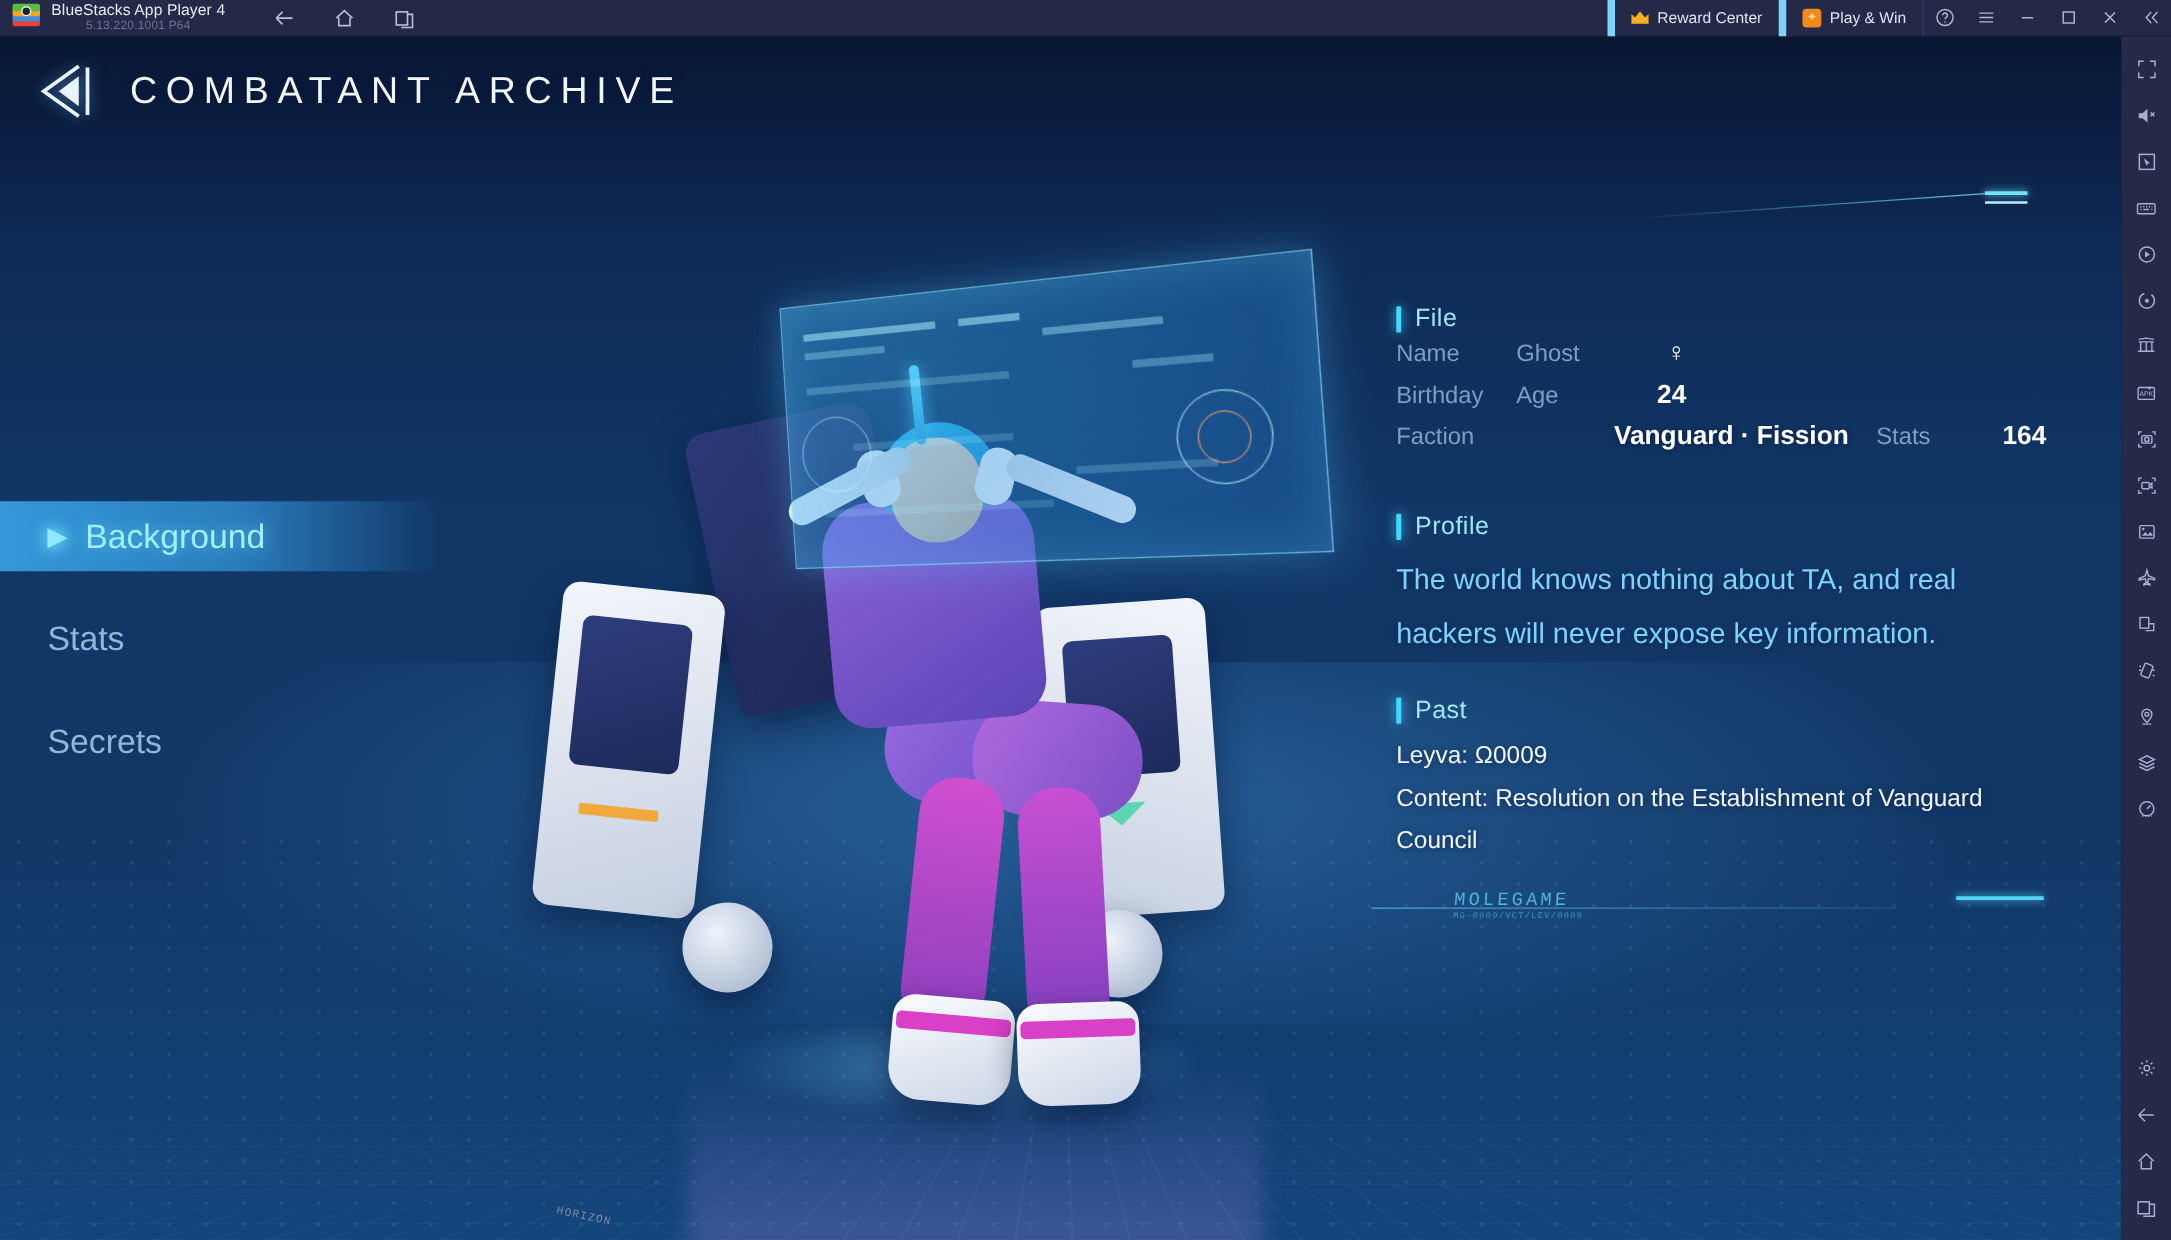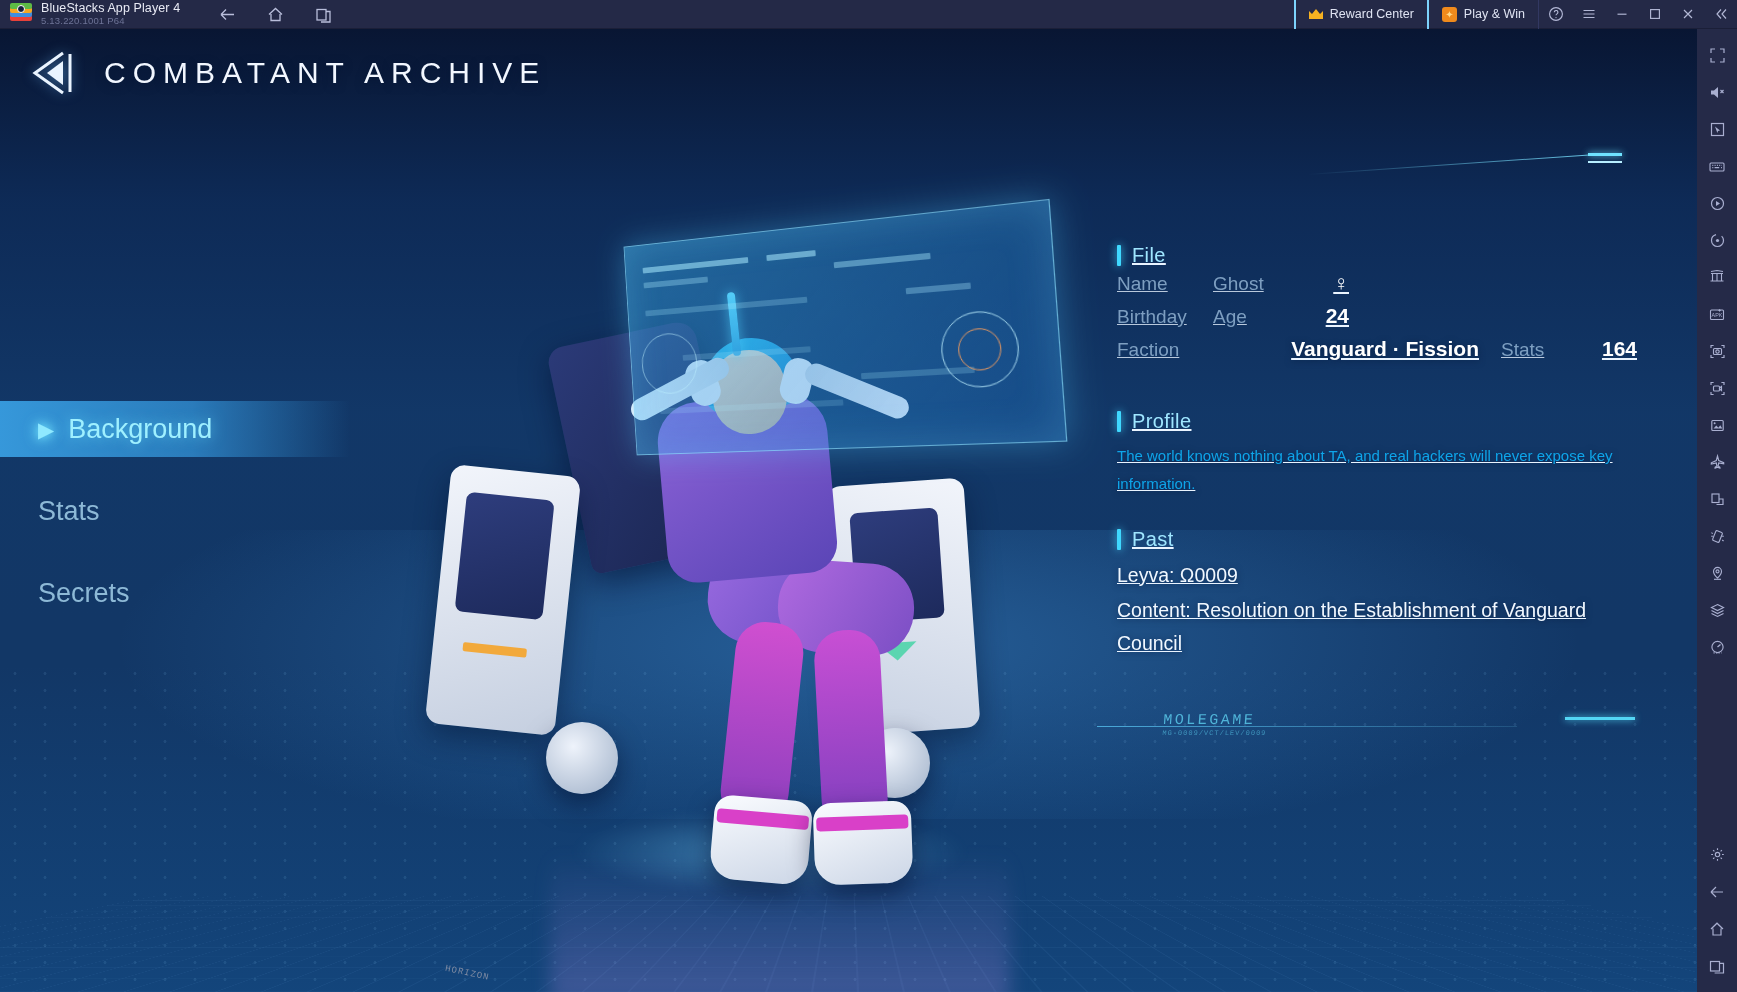--- a/index.html
+++ b/index.html
@@ -18,31 +18,31 @@
   .bs-logo i { position:absolute; left:0; width:22px; height:6px; border-radius:2px; display:block; }
   .bs-logo i:nth-child(1){ top:12px; background:#e8413a; }
   .bs-logo i:nth-child(2){ top:8px;  background:#3f8de0; }
   .bs-logo i:nth-child(3){ top:4px;  background:#f5a623; }
   .bs-logo i:nth-child(4){ top:0px;  background:#5dbb45; }
   .bs-logo b { position:absolute; top:2px; left:7px; width:8px; height:8px;
     border-radius:50%; background:#16213c; border:1.5px solid #ffffff; }
 
   .bs-titletext { display:flex; flex-direction:column; justify-content:center; height:29px; }
   .bs-name { font-size:12.5px; color:#e8eaf4; line-height:13px; letter-spacing:.1px; }
-  .bs-ver  { font-size:9.5px; color:#6e7497; line-height:11px; letter-spacing:.2px; }
+  .bs-ver  { font-size:9.5px; color:#6e7497; line-height:11px; letter-spacing:.2px;text-align:center; }
 
   .nav-btns { display:flex; align-items:center; margin-left:36px; gap:26px; }
   .nav-btns .nb { width:22px; height:22px; display:flex; align-items:center;
     justify-content:center; color:#b9bedb; cursor:pointer; }
   .nav-btns .nb svg { display:block; }
 
   .tb-spacer { flex:1 1 auto; }
 
   .tb-pill { height:29px; display:flex; align-items:center; gap:7px; padding:0 13px;
-    color:#dfe3f2; font-size:12.5px; border-left:2px solid #7dd3fc; cursor:pointer; }
+    color:#dfe3f2; font-size:12.5px; border-left:6px solid #7dd3fc; cursor:pointer; }
   .crown { width:14px; height:11px; position:relative; }
   .crown svg{display:block}
   .coin { width:15px; height:15px; border-radius:3px; background:#f08a1c;
     display:flex; align-items:center; justify-content:center; color:#ffd98a; font-size:10px; }
 
   .win-btns { display:flex; align-items:center; border-left:1px solid #323862; height:29px; }
   .win-btns .wb { width:33px; height:29px; display:flex; align-items:center;
     justify-content:center; color:#b3b8d6; cursor:pointer; }
 
   
@@ -112,36 +112,36 @@
     filter:drop-shadow(0 0 5px rgba(120,230,255,.8)); }
   .nav-item.active{
     background:linear-gradient(90deg, rgba(57,160,228,.92) 0%, rgba(52,150,220,.72) 55%, rgba(45,135,205,0) 100%);
     color:#9ff0ff; text-shadow:0 0 14px rgba(110,230,255,.65);
   }
   .nav-item.idle{ color:#a9d6ef; opacity:.82; padding-left:38px; }
   .nav-sp{ height:26px; }
 
   
   #info{ position:absolute; right:60px; top:215px; width:520px; z-index:12;
-    color:#eaf4ff;text-decoration:underline; }
+    color:#eaf4ff; }
   .sec-head{ display:flex; align-items:center; gap:11px; margin-bottom:2px; }
   .sec-bar{ width:4px; height:21px; background:#3fd8ff; border-radius:1px;
     box-shadow:0 0 9px rgba(70,215,255,.9); }
   .sec-title{ color:#9fe6ff; font-size:20px; letter-spacing:.4px; }
 
   .file-rows{ margin-top:4px; }
   .file-row{ display:flex; align-items:baseline; height:33px; }
   .fr-lab{ color:#9dbedd; font-size:19px; opacity:.78; width:96px; flex:0 0 auto; }
   .fr-val{ flex:1 1 auto; text-align:right; font-size:21px; color:#ffffff;
     font-weight:600; padding-right:22px; text-shadow:0 1px 6px rgba(0,25,60,.6); }
   .fr-lab2{ color:#9dbedd; font-size:19px; opacity:.78; width:78px; flex:0 0 auto; text-align:left;}
   .fr-val2{ width:58px; flex:0 0 auto; text-align:right; font-size:21px;
     color:#ffffff; font-weight:600; }
 
-  .prof-txt{ margin-top:9px; font-size:15px; line-height:1.85; color:#0ea5e9;
+  .prof-txt{ margin-top:9px; font-size:23px; line-height:1.85; color:#7dd3fc;
     text-shadow:0 1px 6px rgba(0,25,60,.55); }
   .past-txt{ margin-top:8px; font-size:19.5px; line-height:1.7; color:#f1f8ff;
     text-shadow:0 1px 6px rgba(0,25,60,.55); }
 
   .gap-lg{ height:40px; }
   .gap-md{ height:30px; }
 
   
   .hud-line{ position:absolute; pointer-events:none; }
   .hud-a{ right:100px; top:135px; width:290px; height:1px;

